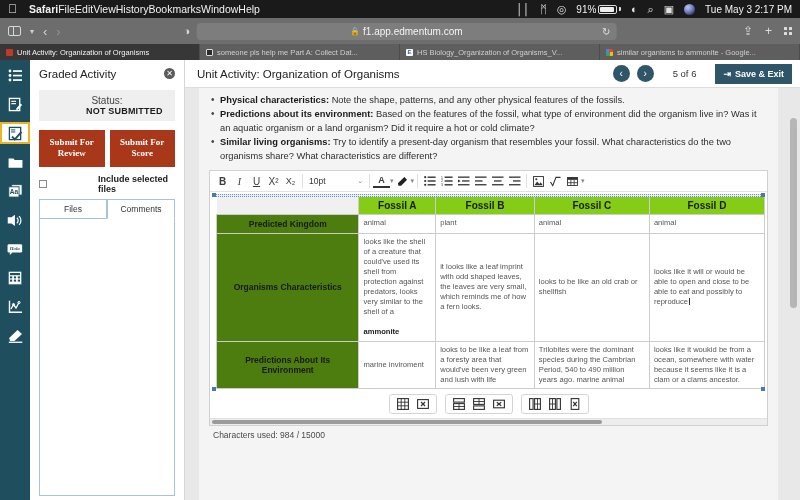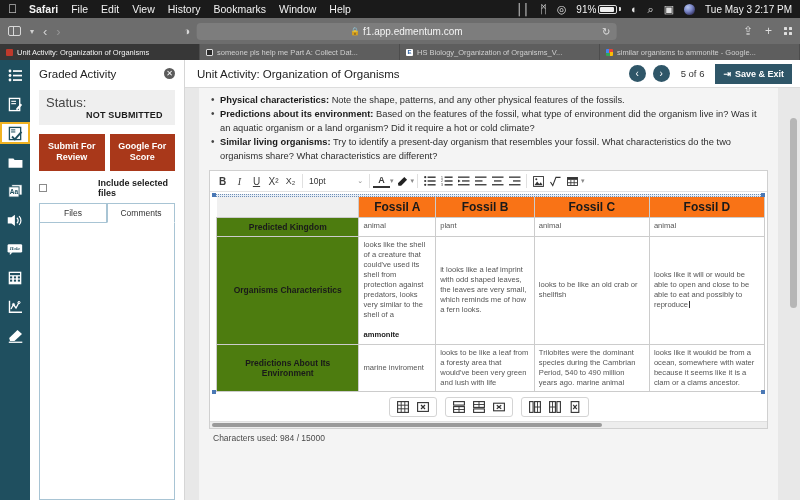--- a/index.html
+++ b/index.html
@@ -11,21 +11,21 @@
   }
 
   
   .menubar {
     height: 18px; background: #1a1a1a;
     display: flex; align-items: center;
     color: #f2f2f2; font-size: 10.5px;
     padding: 0 8px; position: relative;
   }
   .menubar .apple { font-size: 12px; margin-right: 12px; line-height: 1; }
-  .menubar .mitem { margin-right: 13px; white-space: nowrap; }
+  .menubar .mitem { white-space: nowrap; }
   .menubar .mitem.bold { font-weight: bold; }
   .menubar .right { margin-left: auto; display: flex; align-items: center; gap: 10px; font-size: 10px; }
   .menubar .right .glyph { font-size: 11px; opacity: .92; }
   .battery {
     display: inline-flex; align-items: center; gap: 2px;
   }
   .battery .body {
     width: 19px; height: 9px; border: 1.2px solid #ddd; border-radius: 2px;
     display: inline-block; position: relative; background: transparent;
   }
@@ -125,27 +125,27 @@
   }
   .panel h2 { font-size: 11.5px; font-weight: normal; color: #222; margin-bottom: 10px; }
   .panel .close-x {
     position: absolute; right: 9px; top: 8px;
     width: 11px; height: 11px; border-radius: 50%; background: #5b5b5b; color: #fff;
     font-size: 8px; line-height: 11px; text-align: center;
   }
   .status-box {
     background: #efefef; padding: 5px 7px; margin-bottom: 9px;
   }
-  .status-box .lbl { font-size: 13px; color: #444; }
+  .status-box .lbl { font-size: 10px; color: #444; text-align: center; }
   .status-box .val { font-size: 9px; font-weight: bold; color: #1b1b1b; letter-spacing: .2px; padding-left: 40px; }
   .btn-row { display: flex; gap: 5px; margin-bottom: 7px; }
   .sbtn {
     flex: 1; background: #a9381a; color: #fff; text-align: center;
     font-size: 9px; font-weight: bold; padding: 7px 2px; line-height: 1.25;
-    border: none; cursor: pointer; font-family: Liberation Sans, sans-serif;
+    border: none; cursor: pointer; font-family: Liberation Serif, serif;
   }
   .chk-row { display: flex; align-items: center; gap: 3px; margin-bottom: 5px; }
   .chk-box { width: 8px; height: 8px; border: 1px solid #8a8a8a; background: #fff; flex:0 0 auto; }
   .chk-row .t { font-size: 9px; font-weight: bold; color: #1b1b1b; padding-left: 48px; }
   .tabs2 { display: flex; }
   .tab2 {
     flex: 1; text-align: center; font-size: 8.5px; color: #333;
     padding: 4px 12px; border: 1px solid #a8c4d4; background: #fff;
   }
   .tab2.inactive { border-bottom-color: #a8c4d4; background: #fff; }
@@ -160,21 +160,21 @@
   .main-head {
     height: 28px; background: #ffffff; display: flex; align-items: center;
     padding: 0 8px 0 12px; border-bottom: 1px solid #dcdcdc; position: relative; z-index: 3;
   }
   .main-head .title { font-size: 11.5px; color: #222; }
   .main-head .right { margin-left: auto; display: flex; align-items: center; gap: 7px; }
   .circ-btn {
     width: 17px; height: 17px; border-radius: 50%; background: #2f5668; color: #fff;
     font-size: 10px; line-height: 17px; text-align: center;
   }
-  .pagecount { font-size: 9.5px; color: #333; margin: 0 4px; }
+  .pagecount { font-size: 9.5px; color: #333; margin: 0 12px; }
   .save-exit {
     background: #2f5668; color: #fff; font-size: 9px; font-weight: bold;
     padding: 5px 8px; display: flex; align-items: center; gap: 4px;
     border: none; font-family: inherit; cursor: pointer;
   }
 
   .scroll-area {
     flex: 1; overflow: hidden; padding: 0 22px 0 14px; position: relative; background:#e8e8e8;
   }
   .doc {
@@ -207,21 +207,21 @@
   .etable-wrap { padding: 4px 2px 0 6px; position: relative; }
   .sel-band {
     position: absolute; left: 4px; right: 4px; top: 2px; height: 3px;
     background: #e8eef6; border-top: 1px dotted #6f8fb5; border-bottom: 1px dotted #6f8fb5;
   }
   .handle { position: absolute; width: 4px; height: 4px; background: #4a78b5; }
 
   table.ftable { border-collapse: collapse; width: 100%; table-layout: fixed; }
   table.ftable td, table.ftable th { border: 1px solid #ccc; vertical-align: top; }
   table.ftable th.colhdr {
-    background: #f97316; font-size: 12px; font-weight: bold; color: #1a1a1a;
+    background: #84cc16; font-size: 10px; font-weight: bold; color: #1a1a1a;
     text-align: center; padding: 3px 2px; height: 14px;
   }
   table.ftable th.corner { background: #f0f0f0; border-left: none; }
   table.ftable td.rowhdr {
     background: #4d7c0f; font-size: 8.5px; font-weight: bold; color: #1a1a1a;
     text-align: center; vertical-align: middle; padding: 4px 3px;
   }
   table.ftable td.cell {
     background: #fff; font-size: 7.6px; color: #555; padding: 3px 4px; line-height: 1.32;
   }
@@ -427,21 +427,21 @@
 
   <div class="panel">
     <h2>Graded Activity</h2>
     <div class="close-x">✕</div>
     <div class="status-box">
       <div class="lbl">Status:</div>
       <div class="val">NOT SUBMITTED</div>
     </div>
     <div class="btn-row">
       <button class="sbtn">Submit For Review</button>
-      <button class="sbtn">Google For Score</button>
+      <button class="sbtn">Submit For Score</button>
     </div>
     <div class="chk-row">
       <span class="chk-box"></span>
       <span class="t">Include selected files</span>
     </div>
     <div class="tabs2">
       <div class="tab2 inactive">Files</div>
       <div class="tab2 active">Comments</div>
     </div>
     <div class="tab-pane"></div>

